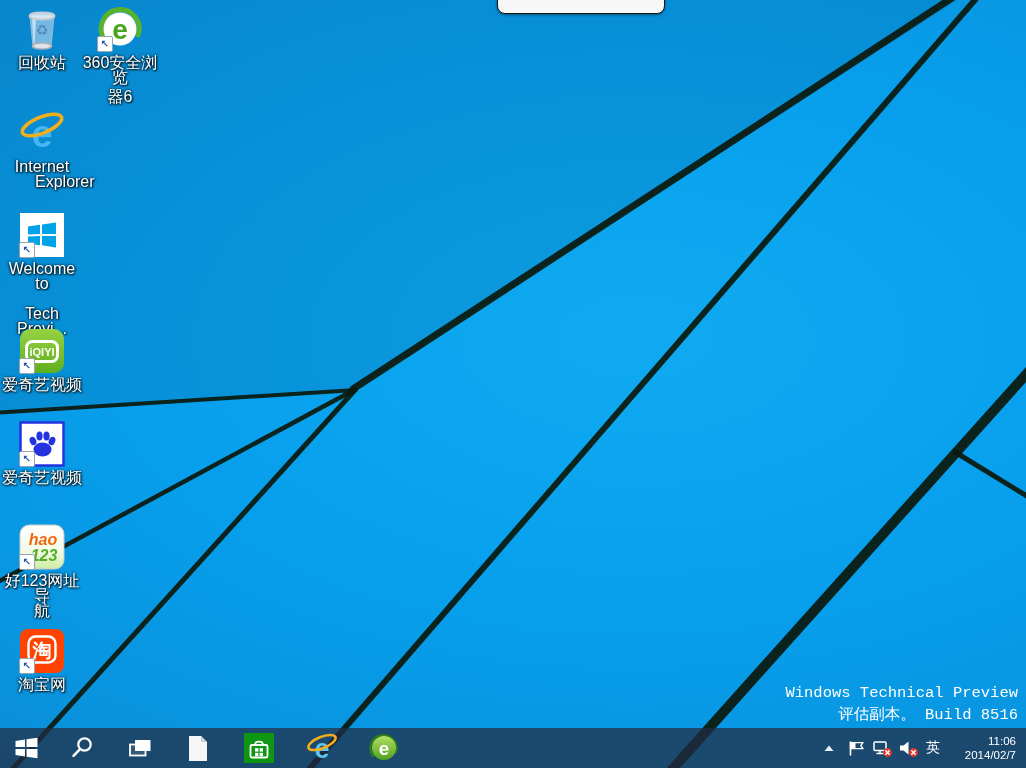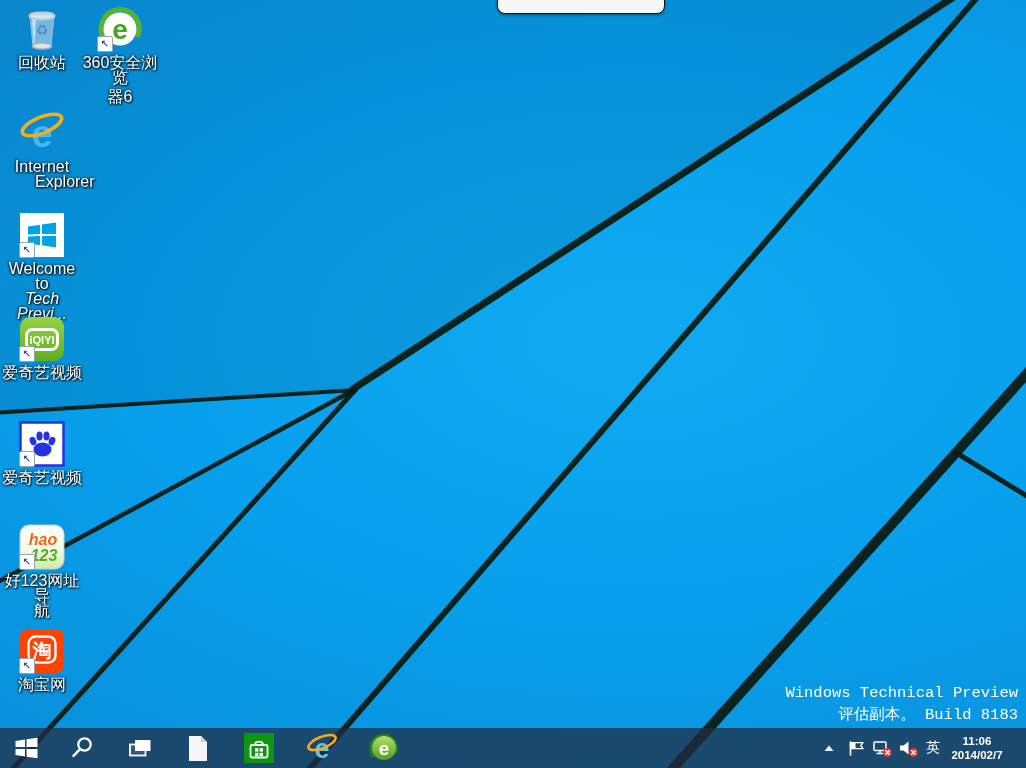--- a/index.html
+++ b/index.html
@@ -23,21 +23,21 @@
   
   .watermark{position:absolute;right:8px;bottom:42px;text-align:right;color:#fff;
     font-size:15.5px;line-height:22px;font-family:Liberation Mono, monospace;}
   
   .taskbar{position:absolute;left:0;top:728px;width:1026px;height:40px;
     background:rgba(35,45,66,0.72);}
   .tbtn{position:absolute;top:0;width:48px;height:40px;display:flex;align-items:center;justify-content:center;}
   .tray-ico{position:absolute;top:0;height:40px;display:flex;align-items:center;justify-content:center;}
   .lang{color:#fff;font-size:14px;}
   .clock{position:absolute;top:0;left:938px;width:78px;height:40px;color:#fff;
-    font-size:11.5px;line-height:14px;text-align:center;padding-top:6px;box-sizing:border-box;font-weight:bold;}
+    font-size:11.5px;line-height:14px;text-align:right;padding-top:6px;box-sizing:border-box;}
 </style>
 </head>
 <body>
 
 <div class="stage">
 
   <svg class="wall" viewBox="0 0 1026 768" preserveAspectRatio="none">
     <polygon points="0,0 958,0 353,389 0,413" fill="rgba(0,25,60,0.10)"></polygon>
     <g stroke="#0c1a0e" stroke-opacity="0.93" stroke-linecap="round" fill="none">
       <line x1="353" y1="389" x2="958" y2="-6" stroke-width="7"></line>
@@ -96,24 +96,24 @@
         <g fill="#00a3e6">
           <path d="M9,14.5 L21,12.8 L21,22 L9,22.6 Z"></path>
           <path d="M23,12.5 L37,10.6 L37,22 L23,22 Z"></path>
           <path d="M9,24.6 L21,24 L21,33.2 L9,31.4 Z"></path>
           <path d="M23,24 L37,24 L37,35.4 L23,33.3 Z"></path>
         </g>
       </svg>
       <div class="shortcut">↖</div>
     </div>
     <div class="lbl">Welcome to</div>
-    <div class="lbl" style="margin-top:0;font-style:italic;">Tech Previ...</div>
-  </div>
-
-  <div class="dicon" style="left:0px;top:316px;">
+    <div class="lbl" style="margin-top:15px;">Tech Previ...</div>
+  </div>
+
+  <div class="dicon" style="left:0px;top:328px;">
     <div class="art">
       <svg width="46" height="46" viewBox="0 0 46 46">
         <defs>
           <linearGradient id="giq" x1="0" y1="0" x2="0" y2="1">
             <stop offset="0" stop-color="#97d243"></stop>
               <stop offset="1" stop-color="#5fae1e"></stop>
           </linearGradient>
         </defs>
         <rect x="1" y="1" width="44" height="44" rx="10" fill="url(#giq)"></rect>
         <rect x="7.5" y="13.5" width="31" height="20" rx="6" fill="none" stroke="#ffffff" stroke-width="3"></rect>
@@ -169,21 +169,21 @@
         <path d="M12,33 L8,39 L16,36 Z" fill="#ffffff"></path>
         <text x="23" y="28.5" font-size="19" font-weight="bold" text-anchor="middle" fill="#ffffff">淘</text>
       </svg>
       <div class="shortcut">↖</div>
     </div>
     <div class="lbl">淘宝网</div>
   </div>
 
   <div class="watermark">
     <div>Windows Technical Preview</div>
-    <div>评估副本。  Build 8183</div>
+    <div>评估副本。  Build 8516</div>
   </div>
 
   <div class="taskbar">
 
     <div class="tbtn" style="left:2px;">
       <svg width="25" height="24" viewBox="0 0 24 24">
         <g fill="#ffffff">
           <path d="M1,4.9 L10.5,3.5 L10.5,11 L1,11 Z"></path>
           <path d="M12,3.3 L23,1.7 L23,11 L12,11 Z"></path>
           <path d="M1,13 L10.5,13 L10.5,20.5 L1,19.1 Z"></path>

